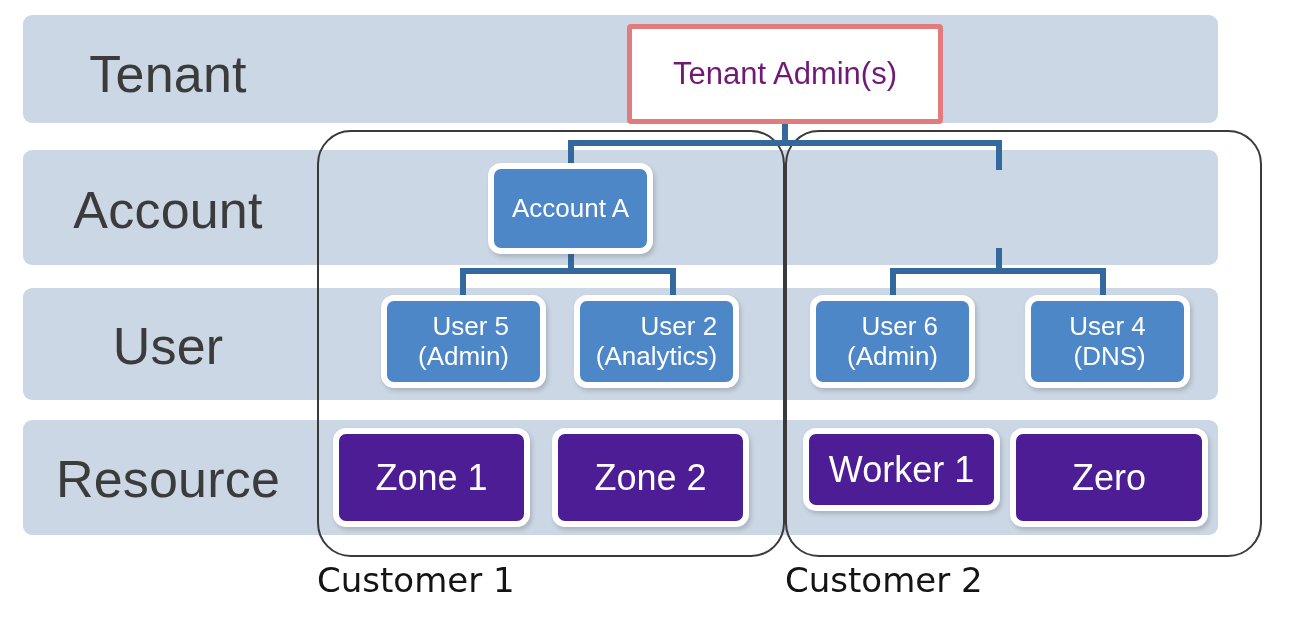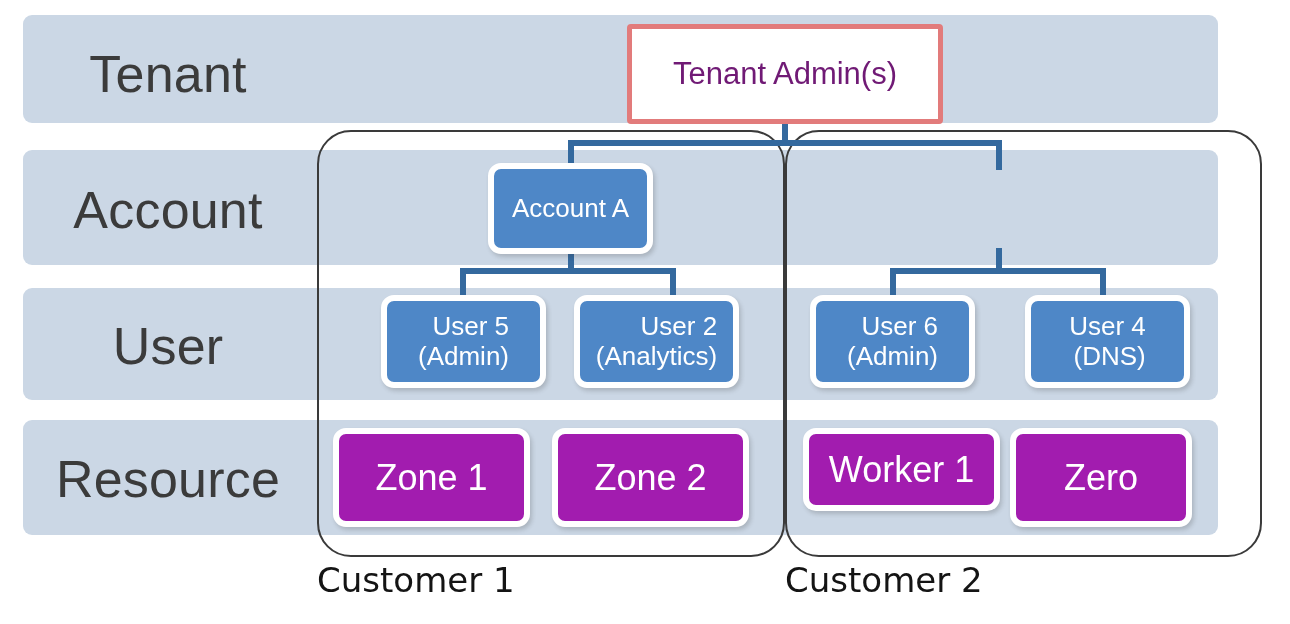--- a/index.html
+++ b/index.html
@@ -75,21 +75,21 @@
     justify-content: center;
     text-align: right;
     color: #ffffff;
     border: 6px solid #ffffff;
     border-radius: 13px;
     line-height: 1.14;
     box-shadow: 2px 3px 4px rgba(60,60,60,0.22);
   }
   .node .lbl { display: block; }
   .node-blue   { background: #4e87c7; font-size: 26px; }
-  .node-orange { background: #a21caf; font-size: 36px; }
+  .node-orange { background: #4c1d95; font-size: 36px; }
 
   .tenant-admin {
     position: absolute;
     box-sizing: border-box;
     display: flex;
     align-items: center;
     justify-content: center;
     text-align: center;
     background: #ffffff;
     border: 5px solid #e27b7b;
@@ -177,19 +177,19 @@
   <div class="node node-orange" style="left:552px; top:428px; width:197px; height:99px;">
     <div>
       <span class="lbl">Zone 2</span>
     </div>
   </div>
   <div class="node node-orange" style="left:803px; top:428px; width:197px; height:83px;">
     <div>
       <span class="lbl">Worker 1</span>
     </div>
   </div>
-  <div class="node node-orange" style="left:1010px; top:428px; width:182px; height:99px;">
+  <div class="node node-orange" style="left:1010px; top:428px; width:198px; height:99px;">
     <div>
       <span class="lbl">Zero</span>
     </div>
   </div>
 
 </div>
 
 </body></html>

